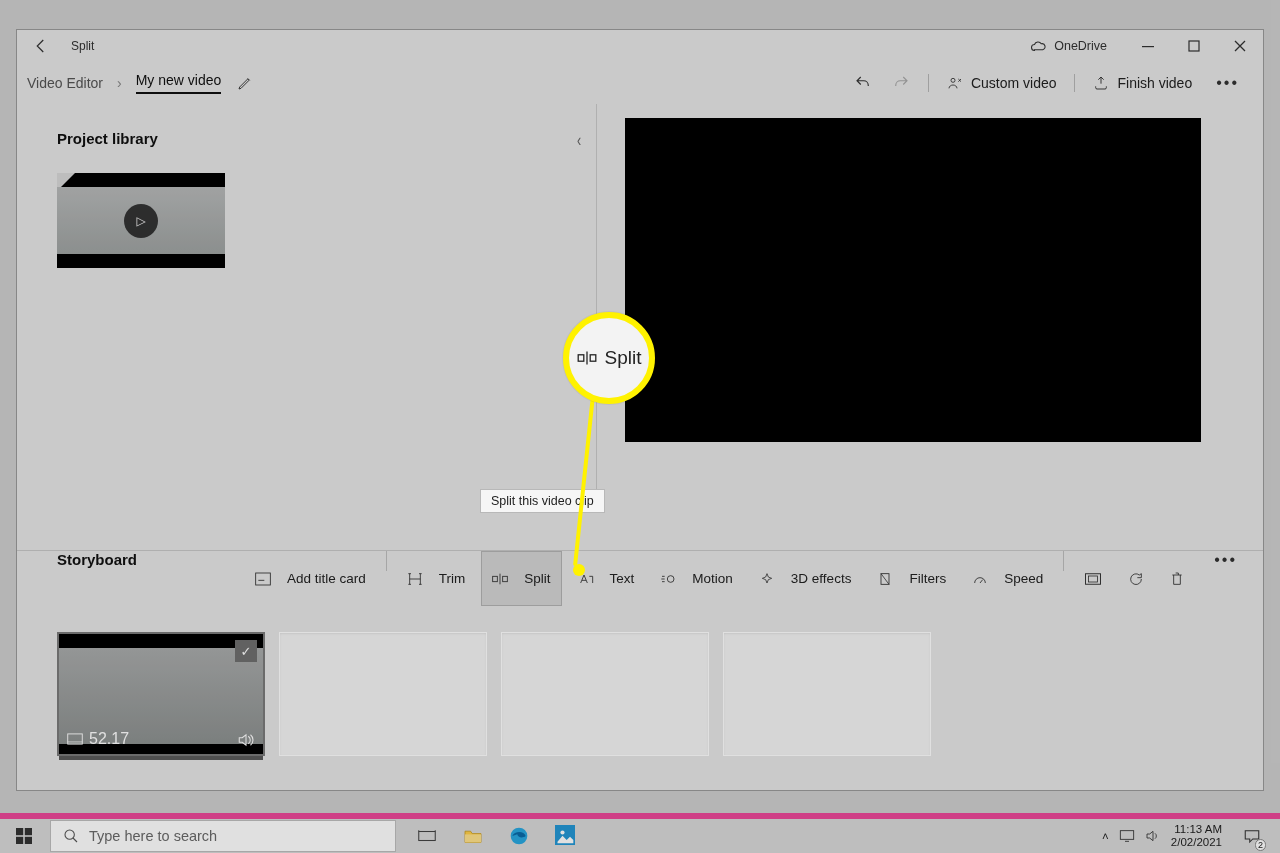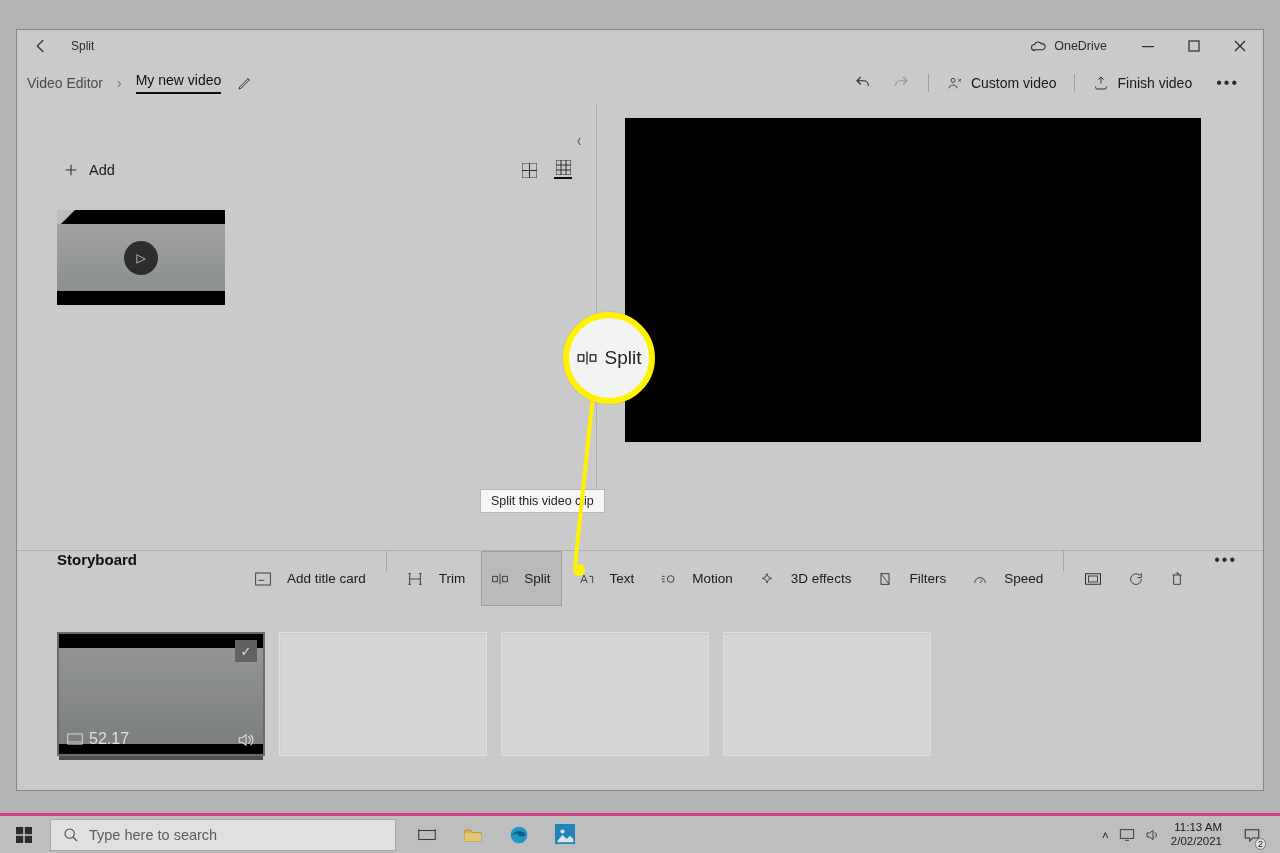--- a/index.html
+++ b/index.html
@@ -79,21 +79,21 @@
 
 .tooltip { position:absolute; left:480px; top:489px; background:#f6f6f6; border:1px solid #b8b8b8; padding:4px 10px; font-size:12.5px; color:#222; z-index:60; }
 
 
 .callout-circle { position:absolute; left:563px; top:312px; width:92px; height:92px; border-radius:50%; border:6px solid #fff200; background:#f3f3f3; z-index:70; display:flex; align-items:center; justify-content:center; box-shadow:0 0 0 1px rgba(0,0,0,0.05); overflow:hidden; }
 .callout-circle .big { display:flex; align-items:center; gap:8px; font-size:19px; color:#222; }
 .callout-line { position:absolute; left:591px; top:395px; width:4px; height:172px; background:#fff200; z-index:65; transform:rotate(6deg); border-radius:2px; transform-origin: top center;}
 .callout-dot { position:absolute; left:573px; top:564px; width:12px; height:12px; border-radius:50%; background:#fff200; z-index:66; }
 
 
-.taskbar { position:absolute; left:0; right:0; bottom:0; height:40px; background:#d9d9d9; border-top:3px solid #ec4899; display:flex; align-items:center; }
+.taskbar { position:absolute; left:0; right:0; bottom:0; height:40px; background:#d9d9d9; border-top:6px solid #ec4899; display:flex; align-items:center; }
 .startbtn { width:48px; height:40px; display:flex; align-items:center; justify-content:center; }
 .searchbox { width:346px; height:32px; margin-left:2px; background:#fff; border:1px solid #bfbfbf; display:flex; align-items:center; gap:10px; padding:0 12px; color:#6a6a6a; font-size:14.5px;}
 .tb-icons { display:flex; align-items:center; margin-left:10px; gap:4px; }
 .tb-icon { width:42px; height:40px; display:flex; align-items:center; justify-content:center; }
 .tb-spacer { flex:1; }
 .tray { display:flex; align-items:center; gap:10px; padding-right:8px; font-size:11.5px; color:#222; }
 .clock { text-align:right; line-height:1.15; font-size:11.5px; }
 .notif { width:40px; height:40px; display:flex; align-items:center; justify-content:center; position:relative; }
 .notif .badge { position:absolute; right:6px; bottom:5px; font-size:9px; background:#fff; border:1px solid #888; border-radius:6px; padding:0 2px;}
 
@@ -172,48 +172,22 @@
       <svg width="16" height="16" viewBox="0 0 24 24">
           <path d="M12 3v10m0-10l-4 4m4-4l4 4M4 17v2a2 2 0 002 2h12a2 2 0 002-2v-2" fill="none" stroke="#333" stroke-width="1.4"></path>
         </svg>
       <span>Finish video</span>
     </div>
     <div class="moredots">•••</div>
   </div>
 
   <div class="content">
     <div class="library">
+      <h3>Project library</h3>
       <div class="collapse">‹</div>
-      <div class="lib-row">
-        <div class="addbtn">
-          <svg width="16" height="16" viewBox="0 0 24 24">
-              <path d="M12 4v16M4 12h16" stroke="#333" stroke-width="1.6"></path>
-            </svg>
-          <span>Add</span>
-        </div>
-        <div class="spacer"></div>
-        <div class="viewtog">
-          <div class="vt">
-              <svg width="15" height="15">
-                <rect x="0" y="0" width="15" height="15" fill="none" stroke="#333"></rect>
-                <line x1="7.5" y1="0" x2="7.5" y2="15" stroke="#333"></line>
-                <line x1="0" y1="7.5" x2="15" y2="7.5" stroke="#333"></line>
-              </svg>
-            </div>
-          <div class="vt active">
-              <svg width="15" height="15">
-                <rect x="0" y="0" width="15" height="15" fill="none" stroke="#333"></rect>
-                <line x1="5" y1="0" x2="5" y2="15" stroke="#333"></line>
-                <line x1="10" y1="0" x2="10" y2="15" stroke="#333"></line>
-                <line x1="0" y1="5" x2="15" y2="5" stroke="#333"></line>
-                <line x1="0" y1="10" x2="15" y2="10" stroke="#333"></line>
-              </svg>
-            </div>
-        </div>
-      </div>
       <div class="thumb">
         <div class="fold"></div>
         <div class="img"></div>
         <div class="play">▷</div>
       </div>
     </div>
 
     <div class="preview">
       <div class="video"></div>
     </div>

